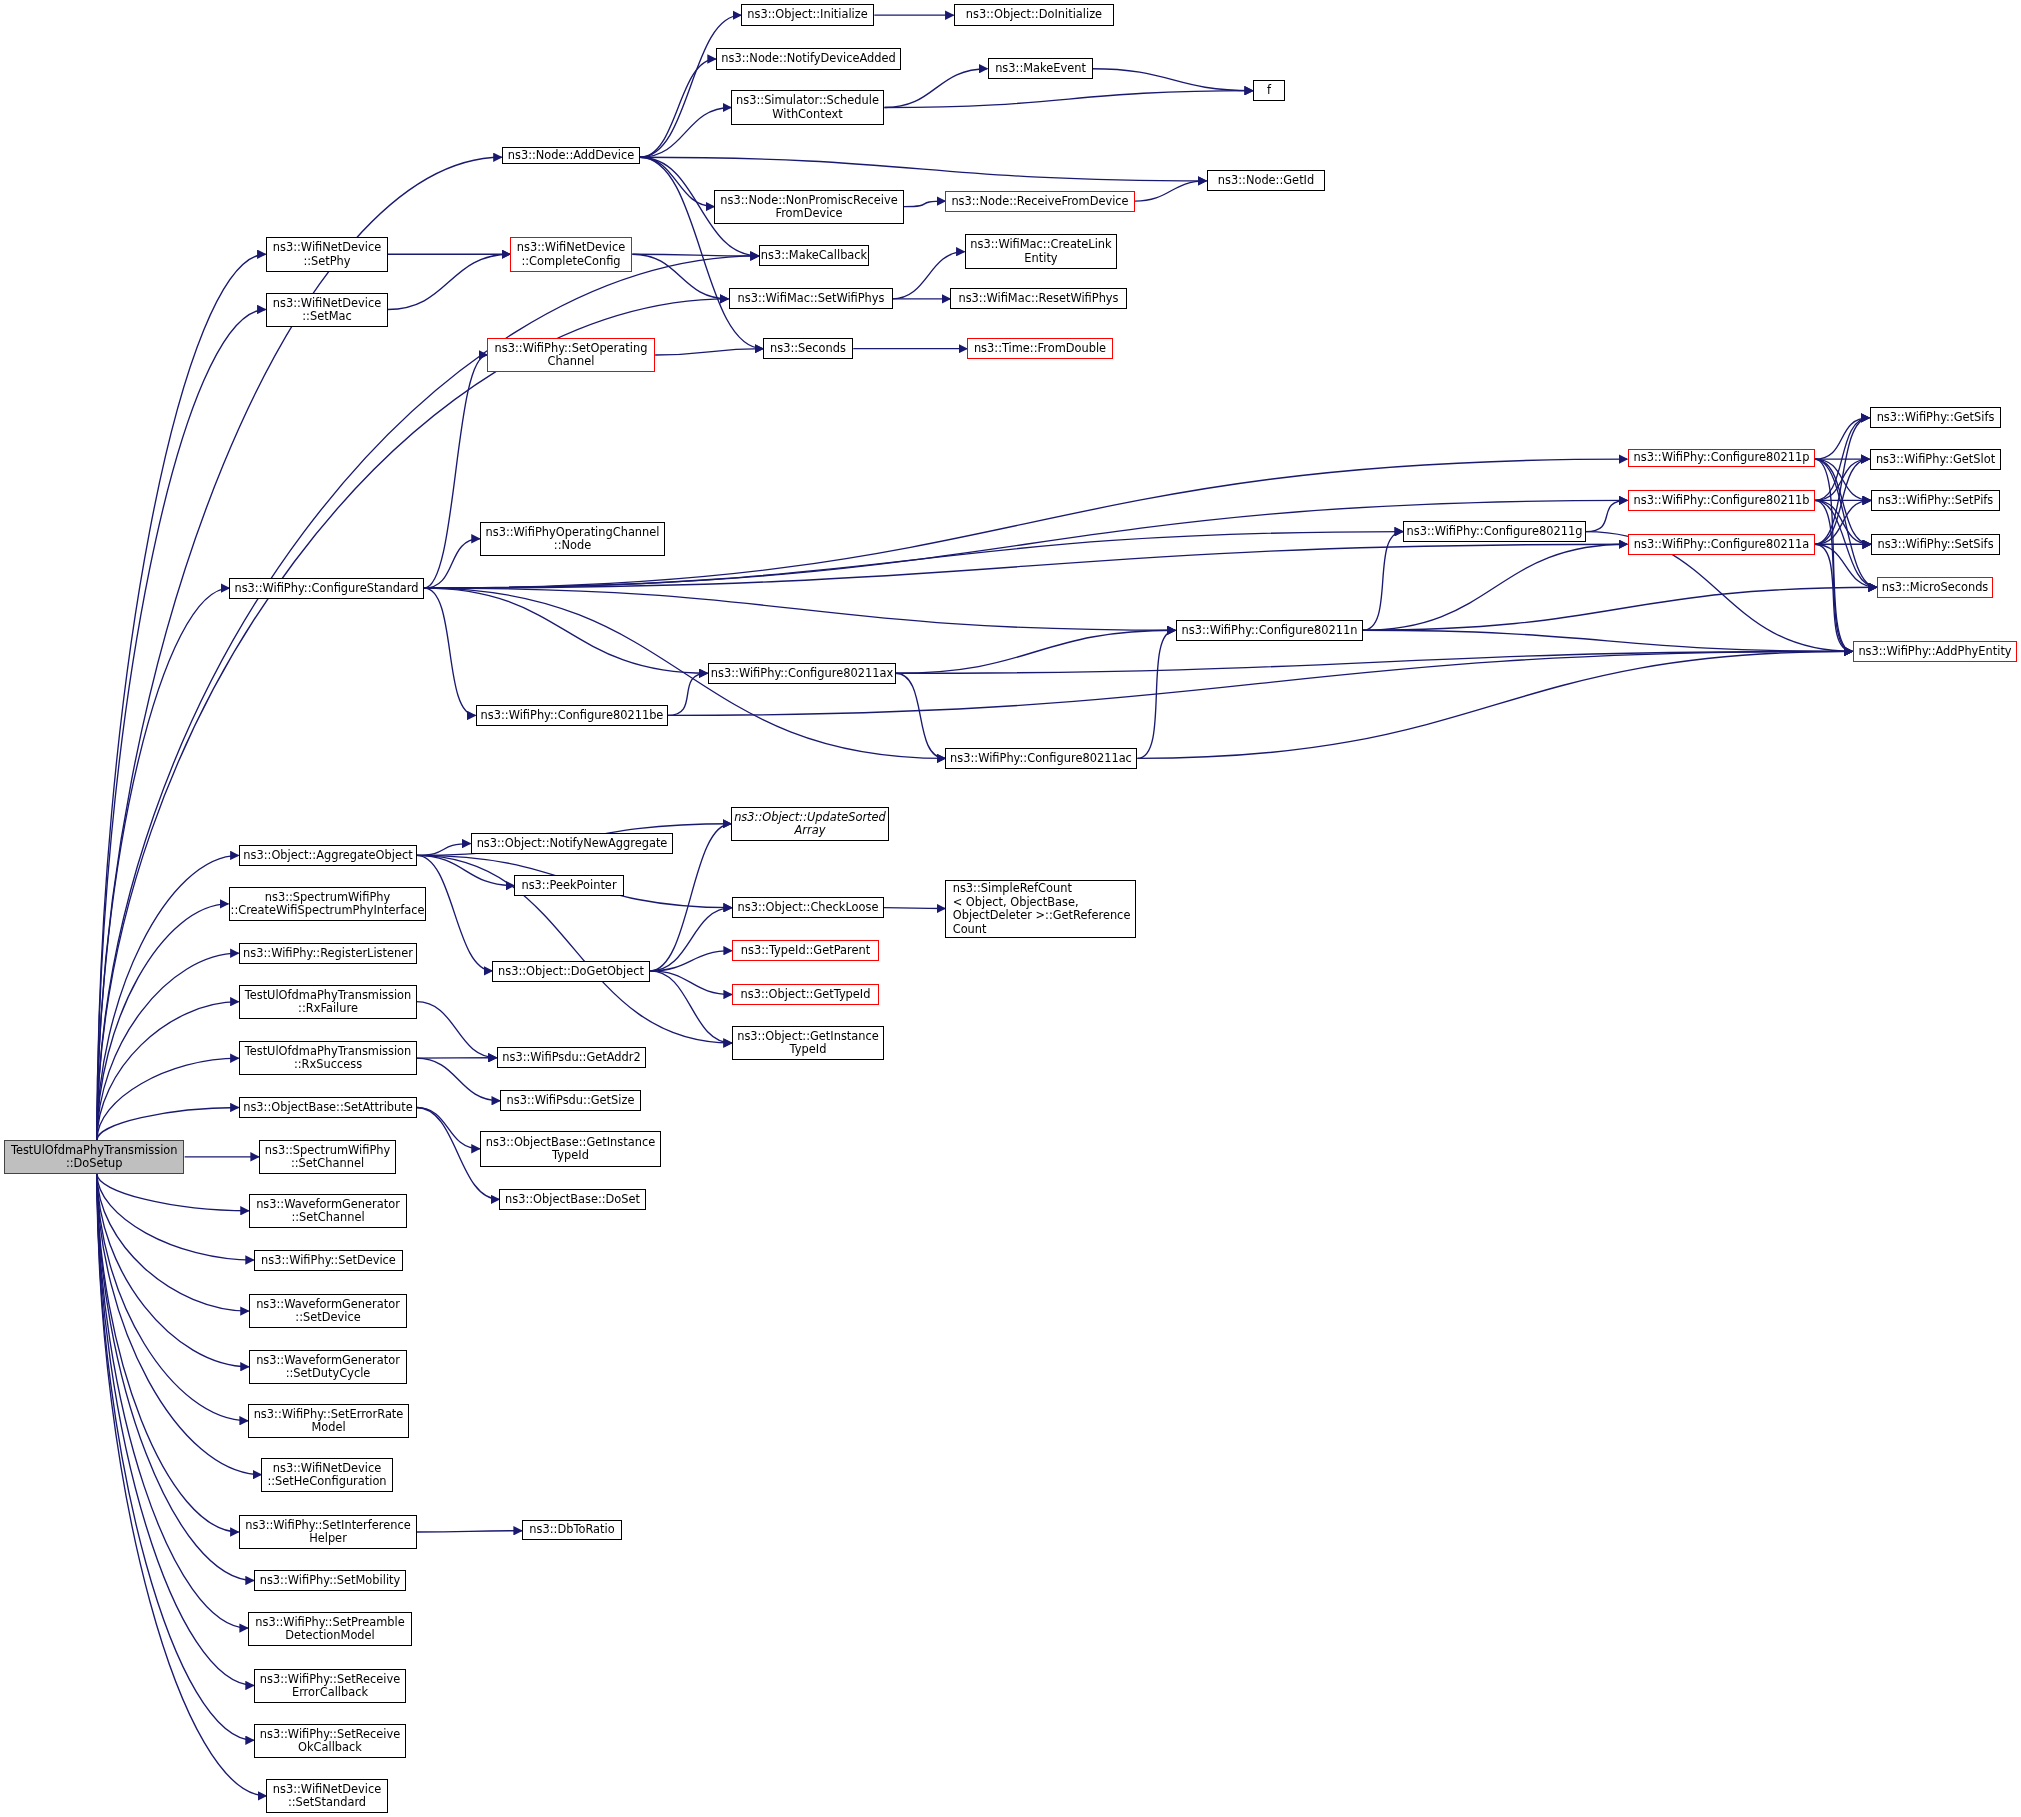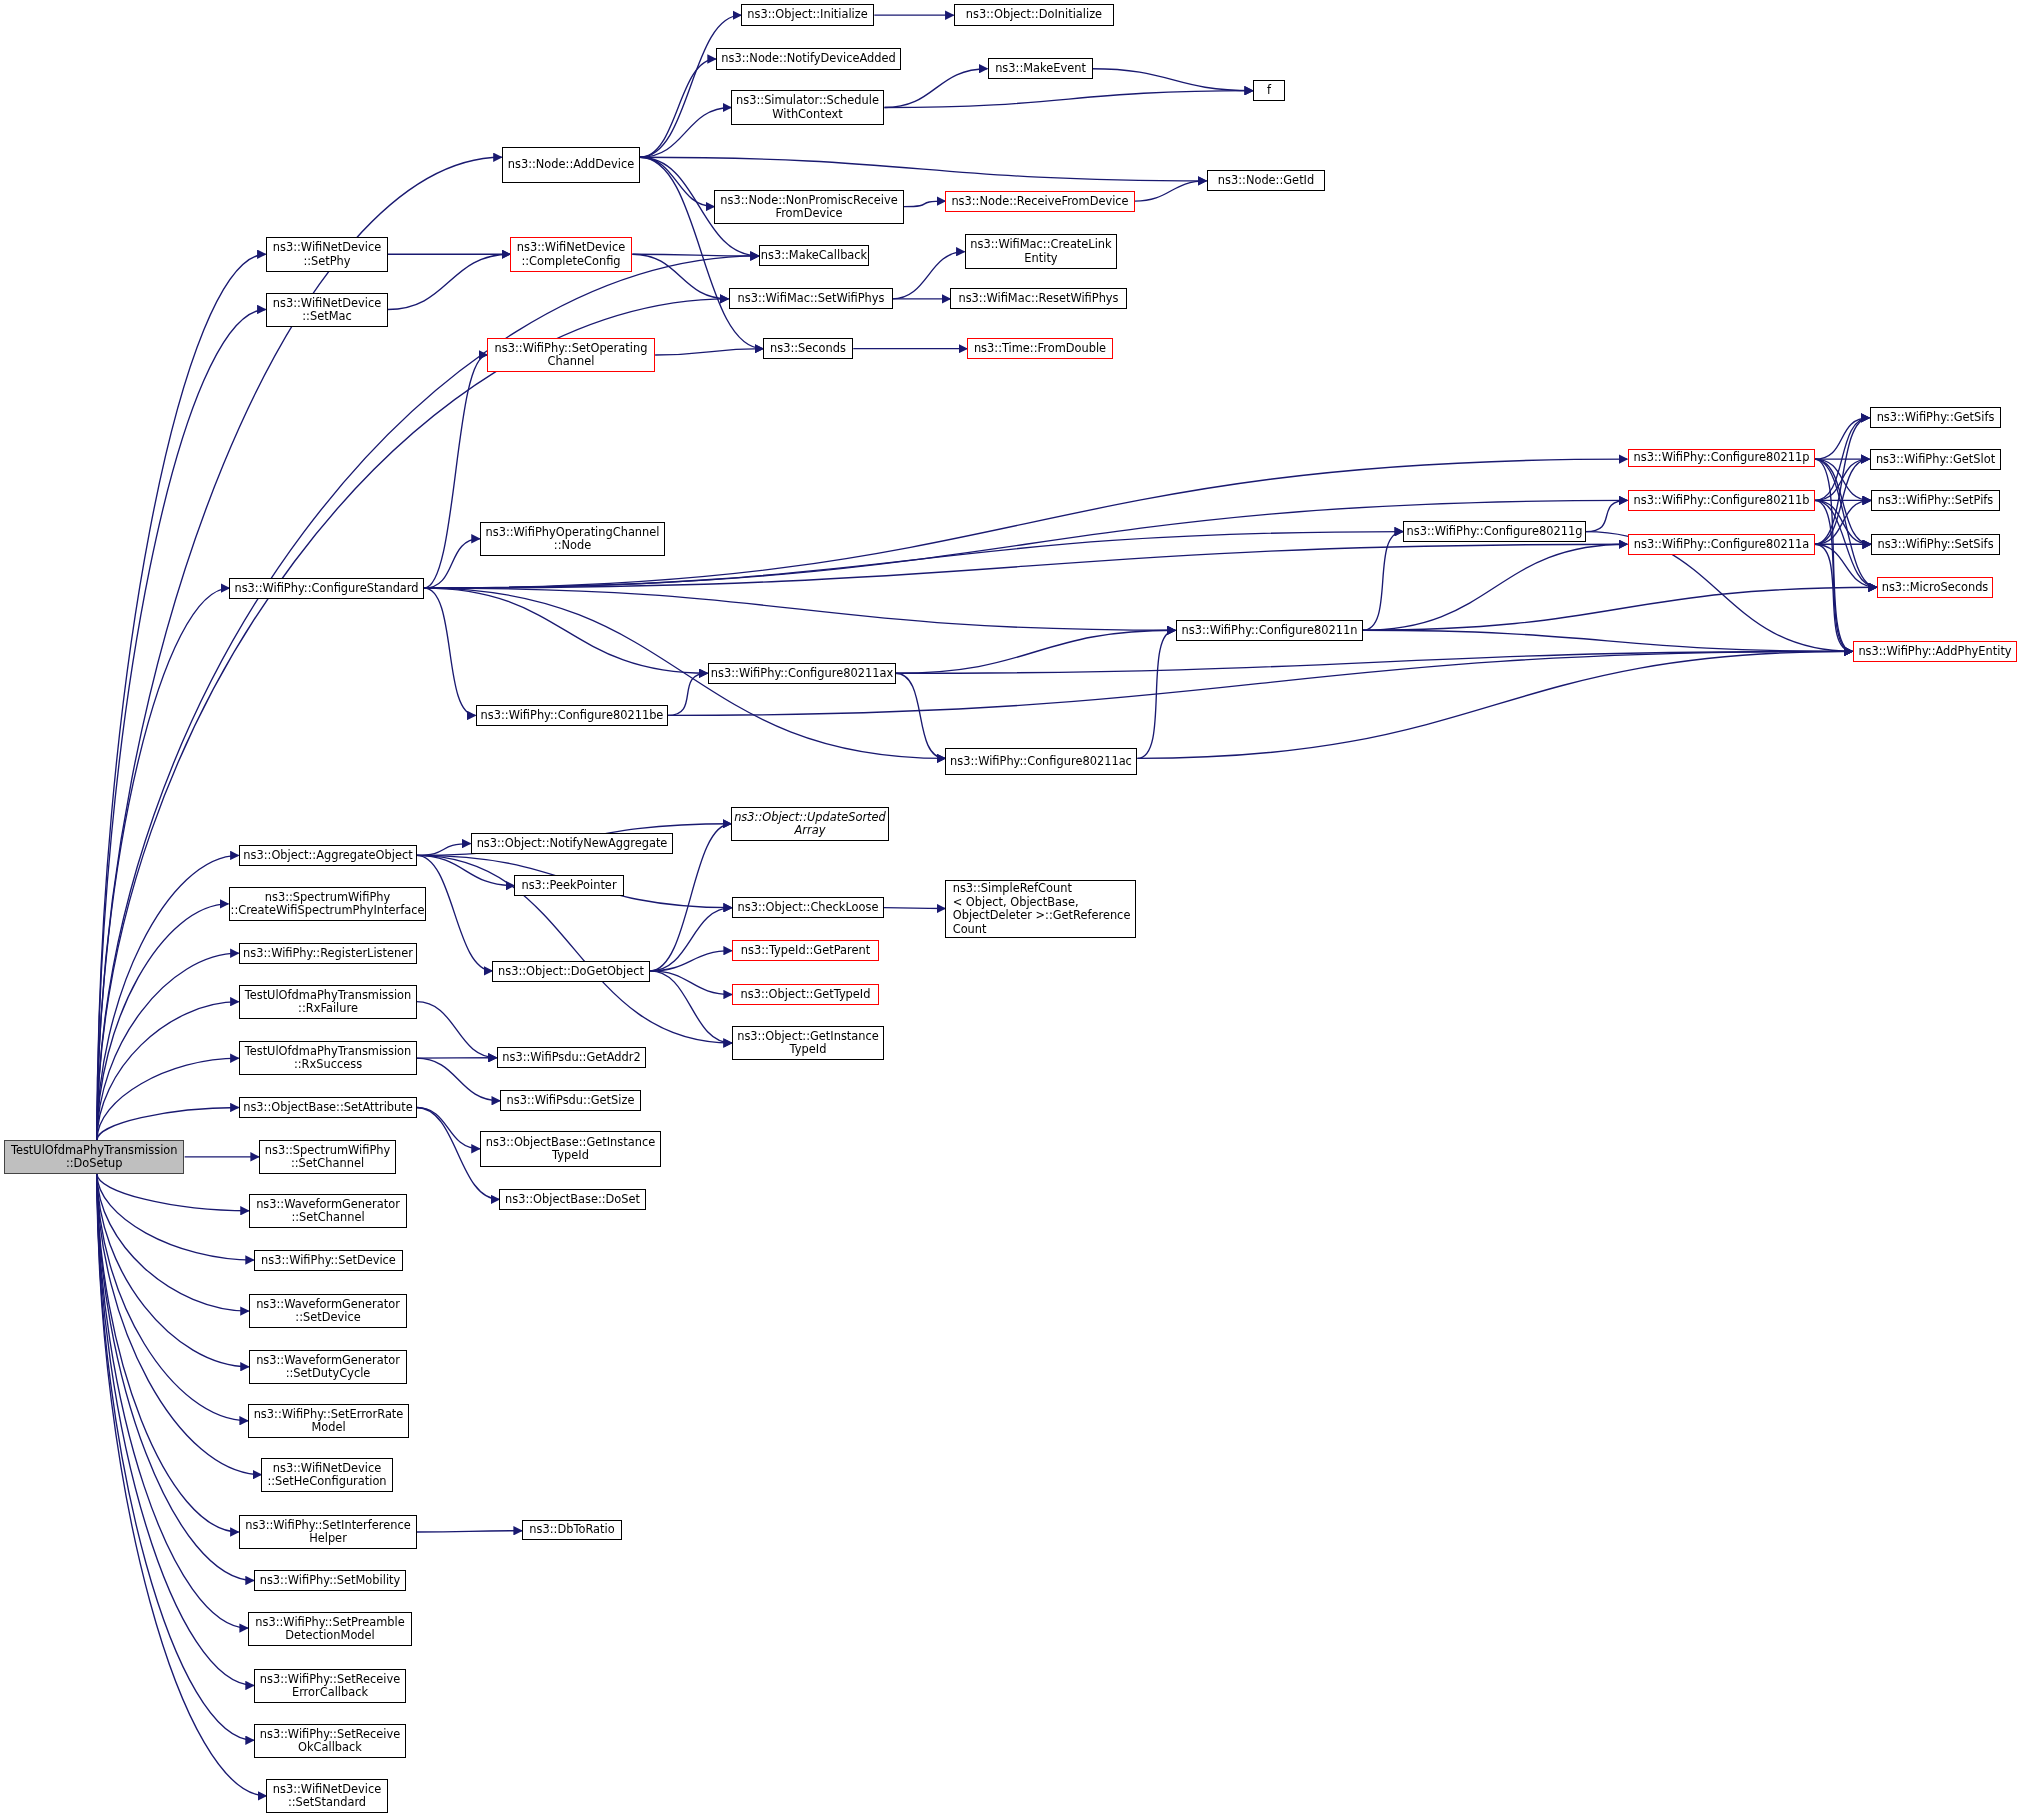--- a/index.html
+++ b/index.html
@@ -127,21 +127,21 @@
         <path d="M494,1255 C541.5,1255 541.5,1254.5 589,1254.5" fill="none" stroke="#191970" stroke-width="1.6" marker-end="url(#arrow)"></path>
         <path d="M494,1255 C543.5,1255 543.5,1305.5 593,1305.5" fill="none" stroke="#191970" stroke-width="1.6" marker-end="url(#arrow)"></path>
         <path d="M494,1313.5 C534,1313.5 529,1362.5 569,1362.5" fill="none" stroke="#191970" stroke-width="1.6" marker-end="url(#arrow)"></path>
         <path d="M494,1313.5 C543,1313.5 543,1422.5 592,1422.5" fill="none" stroke="#191970" stroke-width="1.6" marker-end="url(#arrow)"></path>
         <path d="M494,1817 C556.5,1817 556.5,1815.5 619,1815.5" fill="none" stroke="#191970" stroke-width="1.6" marker-end="url(#arrow)"></path>
       </g>
   </svg>
   <div id="node-layer">
       <div class="node root" style="left: 4.2px; top: 1140px; width: 180px; height: 34px;">TestUlOfdmaPhyTransmission
 ::DoSetup</div>
-      <div class="node" style="left: 502px; top: 147px; width: 138px; height: 36px;">ns3::Node::AddDevice</div>
+      <div class="node" style="left: 502px; top: 147px; width: 138px; height: 17px;">ns3::Node::AddDevice</div>
       <div class="node" style="left: 741px; top: 4.2px; width: 133px; height: 22px;">ns3::Object::Initialize</div>
       <div class="node" style="left: 954px; top: 4.2px; width: 160px; height: 22px;">ns3::Object::DoInitialize</div>
       <div class="node" style="left: 716px; top: 48px; width: 185px; height: 22px;">ns3::Node::NotifyDeviceAdded</div>
       <div class="node" style="left: 731px; top: 90px; width: 153px; height: 35px;">ns3::Simulator::Schedule
 WithContext</div>
       <div class="node" style="left: 988px; top: 58px; width: 105px; height: 21px; text-align: center;">ns3::MakeEvent</div>
       <div class="node" style="left: 1253px; top: 80px; width: 32px; height: 21px;">f</div>
       <div class="node" style="left: 1207px; top: 170px; width: 118px; height: 21px;">ns3::Node::GetId</div>
       <div class="node" style="left: 714px; top: 190px; width: 190px; height: 34px;">ns3::Node::NonPromiscReceive
 FromDevice</div>
@@ -164,21 +164,21 @@
       <div class="node" style="left: 229px; top: 578px; width: 195px; height: 21px;">ns3::WifiPhy::ConfigureStandard</div>
       <div class="node" style="left: 480px; top: 522px; width: 185px; height: 34px;">ns3::WifiPhyOperatingChannel
 ::Node</div>
       <div class="node red" style="left: 1628px; top: 449px; width: 187px; height: 18px;">ns3::WifiPhy::Configure80211p</div>
       <div class="node red" style="left: 1628px; top: 490px; width: 187px; height: 21px;">ns3::WifiPhy::Configure80211b</div>
       <div class="node red" style="left: 1628px; top: 534px; width: 187px; height: 21px;">ns3::WifiPhy::Configure80211a</div>
       <div class="node" style="left: 1403px; top: 521px; width: 183px; height: 21px;">ns3::WifiPhy::Configure80211g</div>
       <div class="node" style="left: 1176px; top: 620px; width: 187px; height: 21px;">ns3::WifiPhy::Configure80211n</div>
       <div class="node" style="left: 708px; top: 663px; width: 188px; height: 21px;">ns3::WifiPhy::Configure80211ax</div>
       <div class="node" style="left: 476px; top: 705px; width: 192px; height: 21px;">ns3::WifiPhy::Configure80211be</div>
-      <div class="node" style="left: 945px; top: 748px; width: 192px; height: 27px;">ns3::WifiPhy::Configure80211ac</div>
+      <div class="node" style="left: 945px; top: 748px; width: 192px; height: 21px;">ns3::WifiPhy::Configure80211ac</div>
       <div class="node" style="left: 1870px; top: 407px; width: 131px; height: 21px;">ns3::WifiPhy::GetSifs</div>
       <div class="node" style="left: 1870px; top: 449px; width: 131px; height: 21px;">ns3::WifiPhy::GetSlot</div>
       <div class="node" style="left: 1871px; top: 490px; width: 129px; height: 21px;">ns3::WifiPhy::SetPifs</div>
       <div class="node" style="left: 1871px; top: 534px; width: 129px; height: 21px;">ns3::WifiPhy::SetSifs</div>
       <div class="node red" style="left: 1877px; top: 577px; width: 116px; height: 21px;">ns3::MicroSeconds</div>
       <div class="node red" style="left: 1853px; top: 641px; width: 164px; height: 21px;">ns3::WifiPhy::AddPhyEntity</div>
       <div class="node" style="left: 239px; top: 845px; width: 178px; height: 21px;">ns3::Object::AggregateObject</div>
       <div class="node" style="left: 229px; top: 887px; width: 197px; height: 34px;">ns3::SpectrumWifiPhy
 ::CreateWifiSpectrumPhyInterface</div>
       <div class="node" style="left: 239px; top: 943px; width: 178px; height: 21px;">ns3::WifiPhy::RegisterListener</div>

